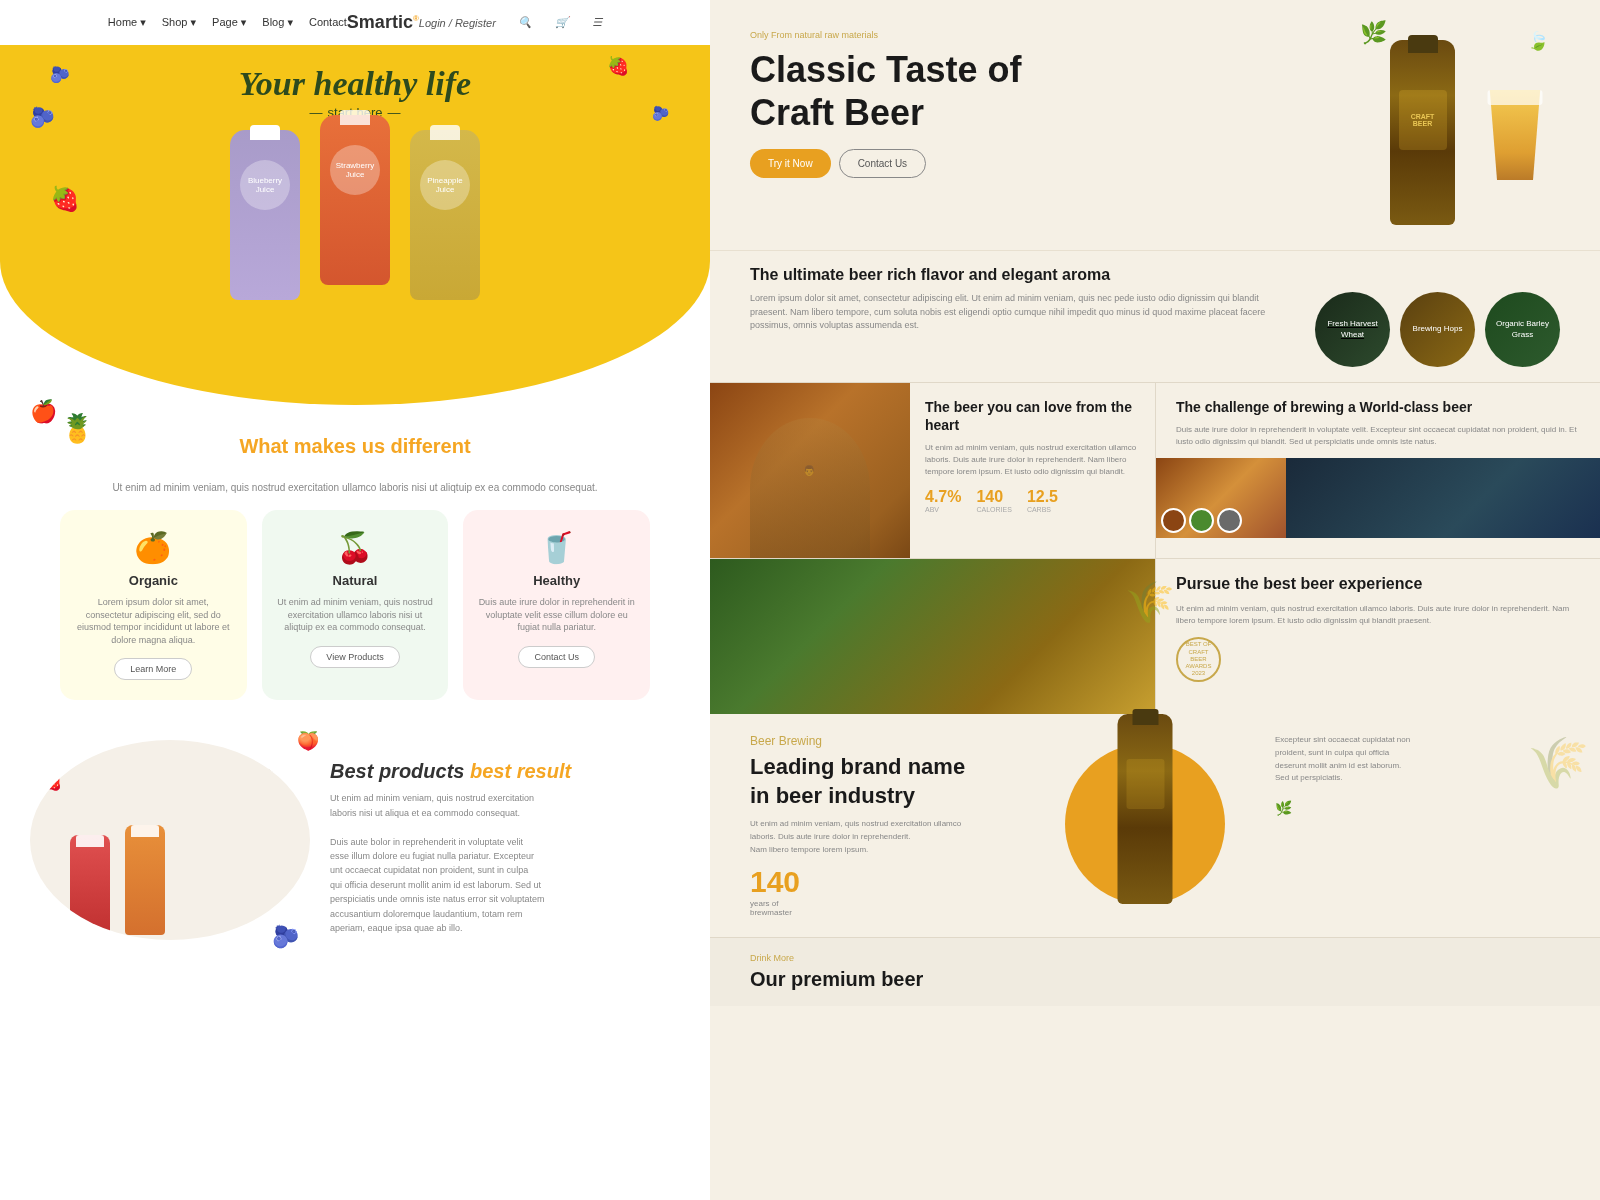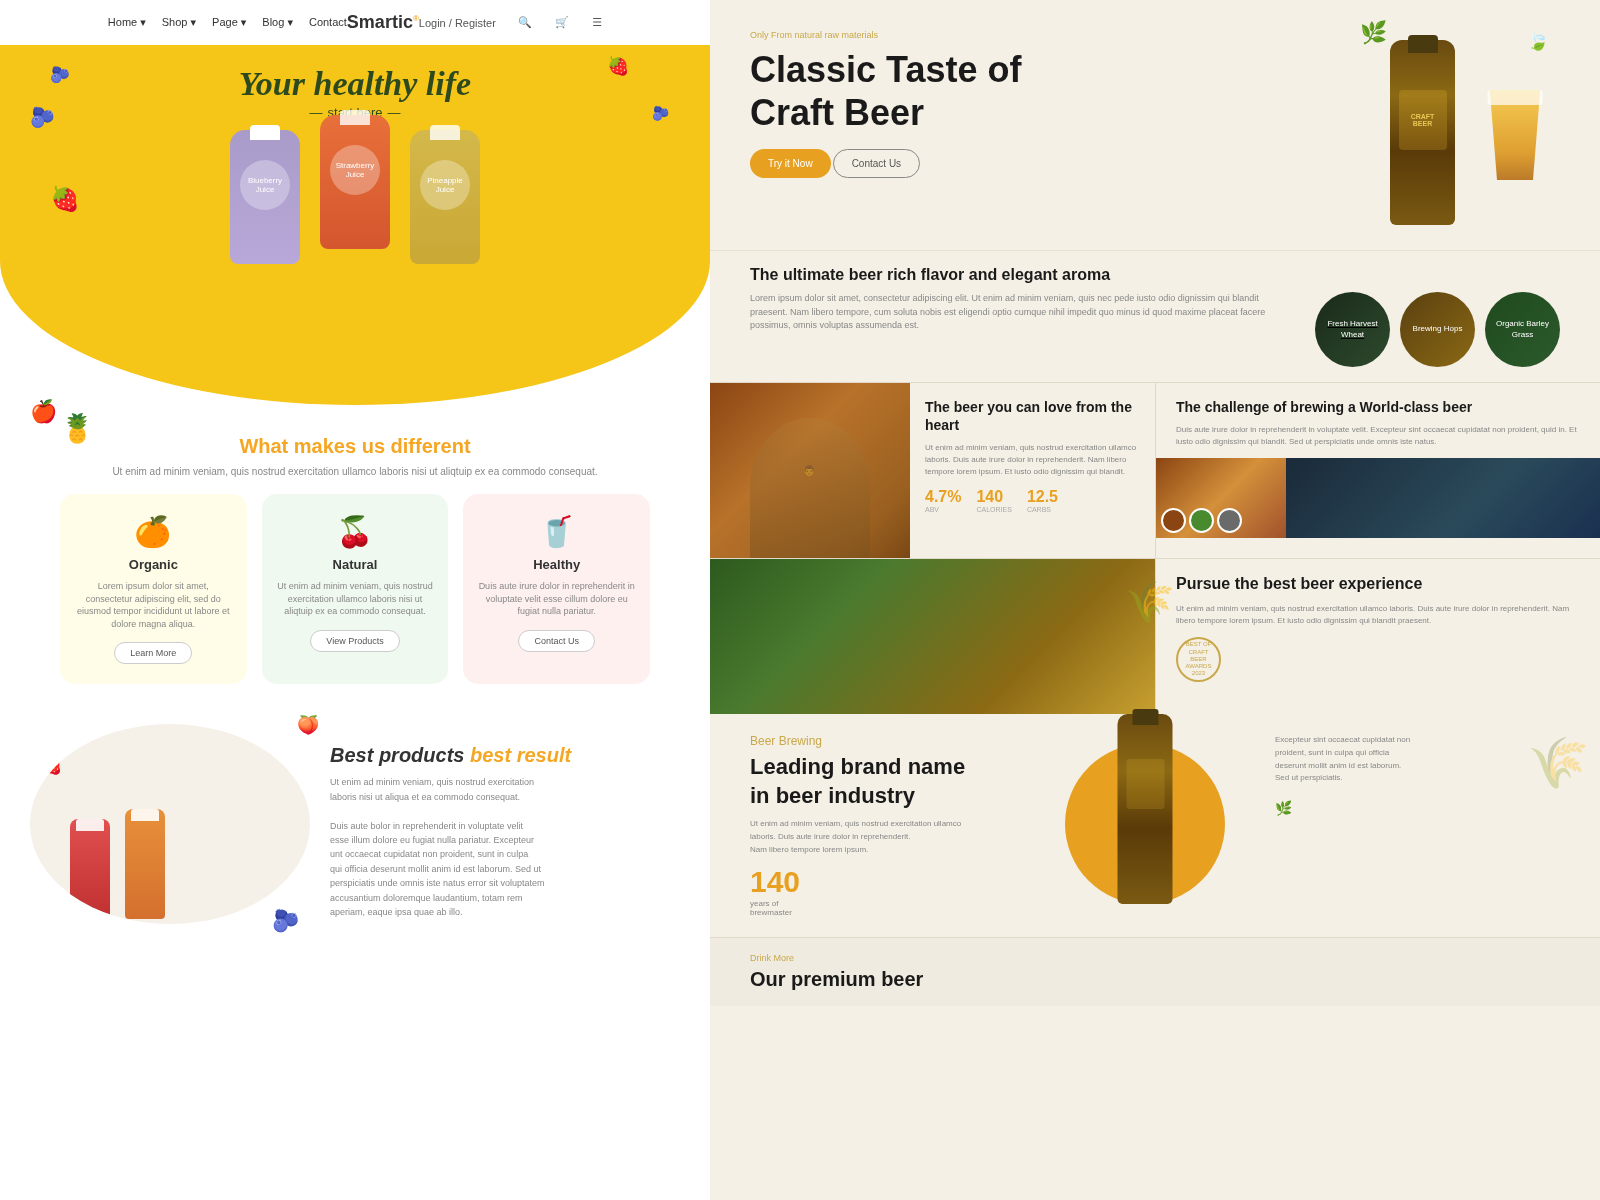--- a/index.html
+++ b/index.html
@@ -23,21 +23,21 @@
       justify-content: center;
       padding: 12px 30px;
       background: white;
       position: relative;
       z-index: 10;
     }
     .nav-links { display: flex; gap: 16px; font-size: 11px; color: #333; }
     .nav-links span { cursor: pointer; }
     .nav-logo { font-size: 18px; font-weight: bold; color: #333; }
     .nav-logo sup { color: #f5a623; font-size: 8px; }
-    .nav-right { display: flex; align-items: center; gap: 23px; font-size: 11px; color: #555; }
+    .nav-right { display: flex; align-items: center; gap: 23px; font-size: 11px; color: #555; font-style: italic; }
 
     
     .hero {
       background: #f5c518;
       height: 360px;
       border-radius: 0 0 50% 50% / 0 0 40% 40%;
       position: relative;
       overflow: visible;
       margin-bottom: 20px;
     }
@@ -67,21 +67,21 @@
     }
     .hero-bottles {
       display: flex;
       justify-content: center;
       gap: 20px;
       margin-top: 10px;
       position: relative;
     }
     .bottle {
       width: 70px;
-      height: 134px;
+      height: 170px;
       border-radius: 10px 10px 5px 5px;
       position: relative;
       display: flex;
       flex-direction: column;
       align-items: center;
     }
     .bottle-purple { background: linear-gradient(180deg, #a89bc9 0%, #b8a8d9 100%); border-radius: 15px 15px 8px 8px; }
     .bottle-orange { background: linear-gradient(180deg, #e8703a 0%, #d4562e 100%); border-radius: 15px 15px 8px 8px; }
     .bottle-yellow { background: linear-gradient(180deg, #d4b84a 0%, #c9a835 100%); border-radius: 15px 15px 8px 8px; }
     .bottle-cap {
@@ -111,21 +111,21 @@
 
     
     .different-section {
       text-align: center;
       padding: 10px 30px 20px;
     }
     .different-title {
       font-size: 20px;
       font-style: italic;
       color: #333;
-      margin-bottom: 6px;
+      margin-bottom: 22px;
     }
     .different-title span { color: #f5a623; font-style: normal; font-weight: bold; }
     .different-desc { font-size: 10px; color: #888; line-height: 1.5; }
 
     .feature-cards {
       display: flex;
       gap: 15px;
       padding: 0 30px;
       margin-top: 15px;
     }
@@ -182,21 +182,21 @@
     
     .beer-hero {
       display: flex;
       padding: 30px 40px 20px;
       position: relative;
       min-height: 220px;
     }
     .beer-hero-text { flex: 1; }
     .beer-hero-label { font-size: 9px; color: #c8a84b; margin-bottom: 8px; }
     .beer-hero-title { font-size: 36px; font-weight: bold; color: #1a1a1a; line-height: 1.2; margin-bottom: 15px; }
-    .beer-hero-buttons { display: flex; gap: 2px; margin-top: 10px; }
+    .beer-hero-buttons { display: flex; gap: 8px; margin-top: 10px; }
     .btn-try { background: #e8a020; color: white; border: none; padding: 8px 18px; border-radius: 20px; font-size: 10px; cursor: pointer; }
     .btn-contact { border: 1px solid #888; background: transparent; padding: 8px 18px; border-radius: 20px; font-size: 10px; cursor: pointer; color: #555; }
 
     .beer-hero-image {
       width: 220px;
       position: relative;
     }
 
     
     .flavor-section {

